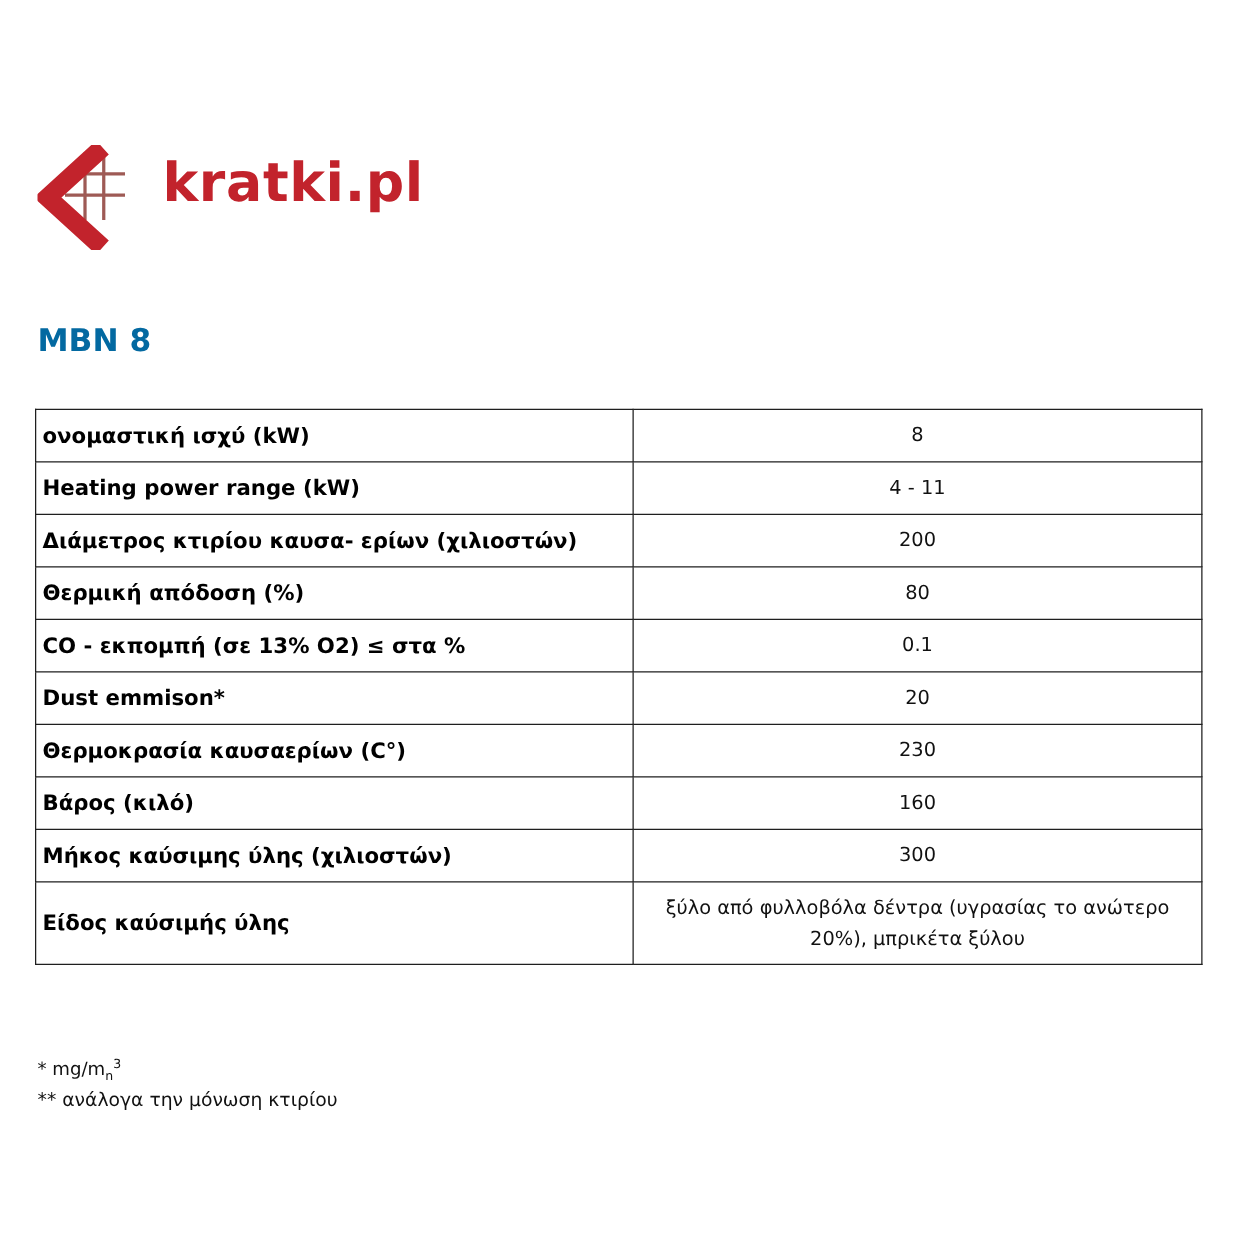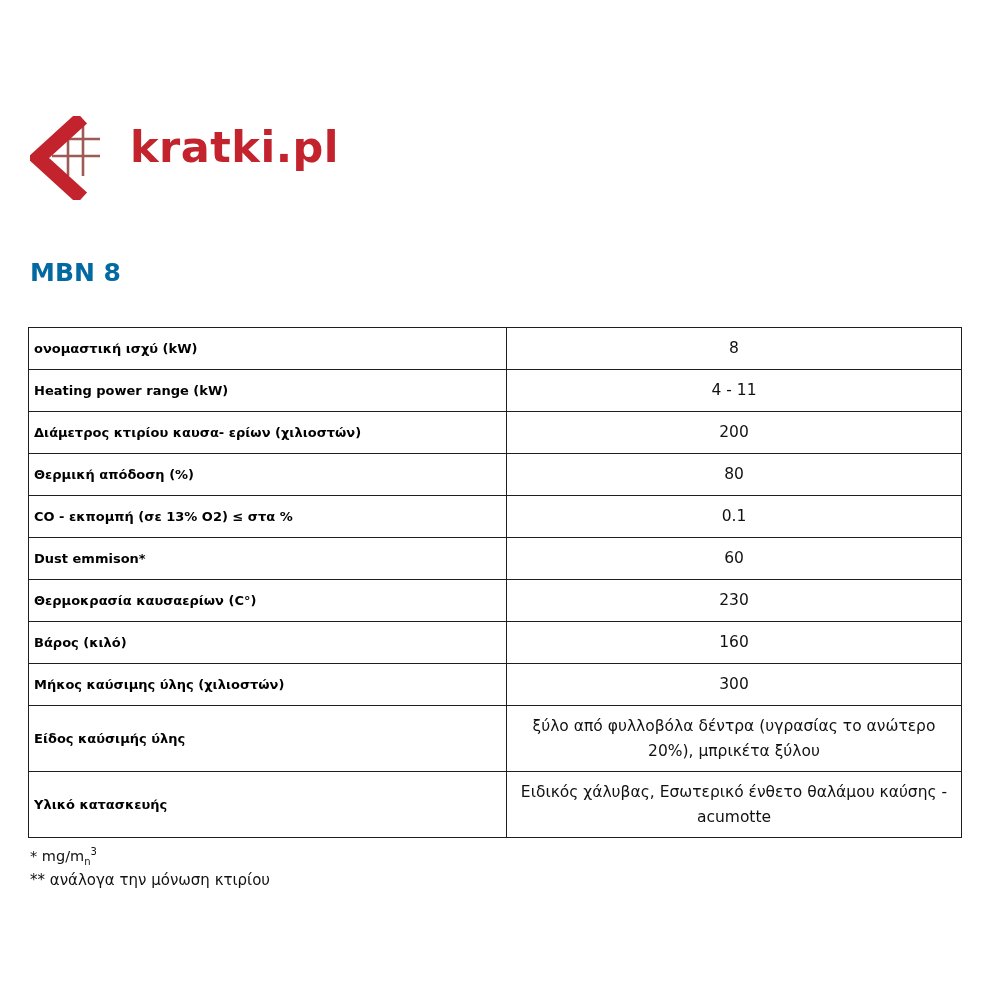--- a/index.html
+++ b/index.html
@@ -37,21 +37,21 @@
     position:absolute;left:28px;top:327px;
     width:934px;border-collapse:collapse;
     table-layout:fixed;
   }
   table.spec td{
     border:1.4px solid var(--line);
     vertical-align:middle;
   }
   td.spec-label{
     width:464px;
-    font-weight:bold;font-size:13px;
+    font-weight:bold;font-size:17px;
     padding:4px 8px 4px 5px;
     color:#000;
   }
   td.spec-value{
     text-align:center;
     font-size:15.5px;
     padding:4px 12px;
     color:#111;
     line-height:1.6;
   }
@@ -107,39 +107,35 @@
     <tr class="short">
       <td class="spec-label">Θερμική απόδοση (%)</td>
       <td class="spec-value">80</td>
     </tr>
     <tr class="short">
       <td class="spec-label">CO - εκπομπή (σε 13% O2) ≤ στα %</td>
       <td class="spec-value">0.1</td>
     </tr>
     <tr class="short">
       <td class="spec-label">Dust emmison*</td>
-      <td class="spec-value">60</td>
+      <td class="spec-value">20</td>
     </tr>
     <tr class="short">
       <td class="spec-label">Θερμοκρασία καυσαερίων (C°)</td>
       <td class="spec-value">230</td>
     </tr>
     <tr class="short">
       <td class="spec-label">Βάρος (κιλό)</td>
       <td class="spec-value">160</td>
     </tr>
     <tr class="short">
       <td class="spec-label">Μήκος καύσιμης ύλης (χιλιοστών)</td>
       <td class="spec-value">300</td>
     </tr>
     <tr class="tall">
       <td class="spec-label">Είδος καύσιμής ύλης</td>
       <td class="spec-value">ξύλο από φυλλοβόλα δέντρα (υγρασίας το ανώτερο 20%), μπρικέτα ξύλου</td>
     </tr>
-    <tr class="tall">
-      <td class="spec-label">Υλικό κατασκευής</td>
-      <td class="spec-value">Ειδικός χάλυβας, Εσωτερικό ένθετο θαλάμου καύσης - acumotte</td>
-    </tr>
   </tbody>
 </table>
 
 <div class="footnote footnote-1"><span>* mg/m</span><sub>n</sub><sup>3</sup></div>
 <div class="footnote footnote-2">** ανάλογα την μόνωση κτιρίου</div>
 
 </body></html>

